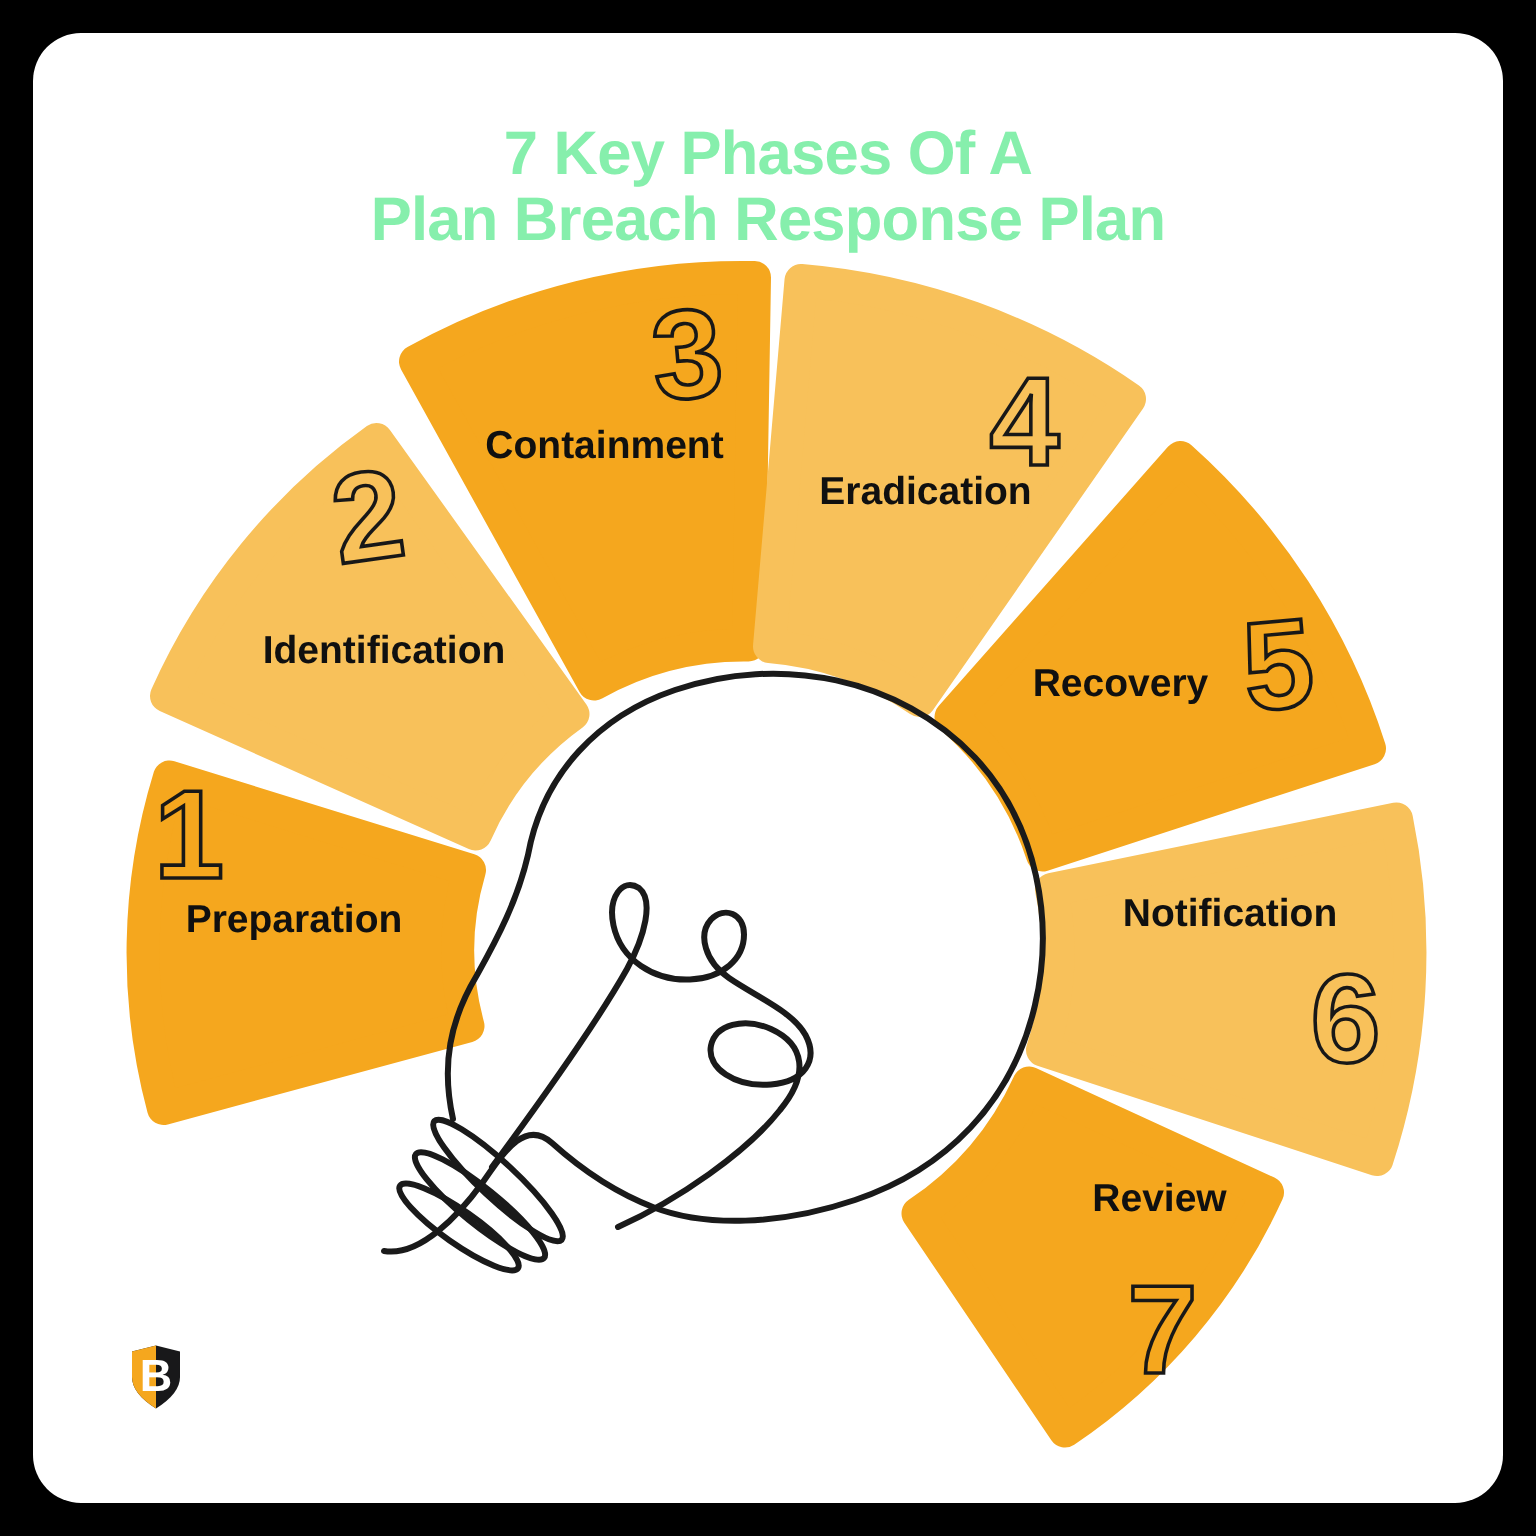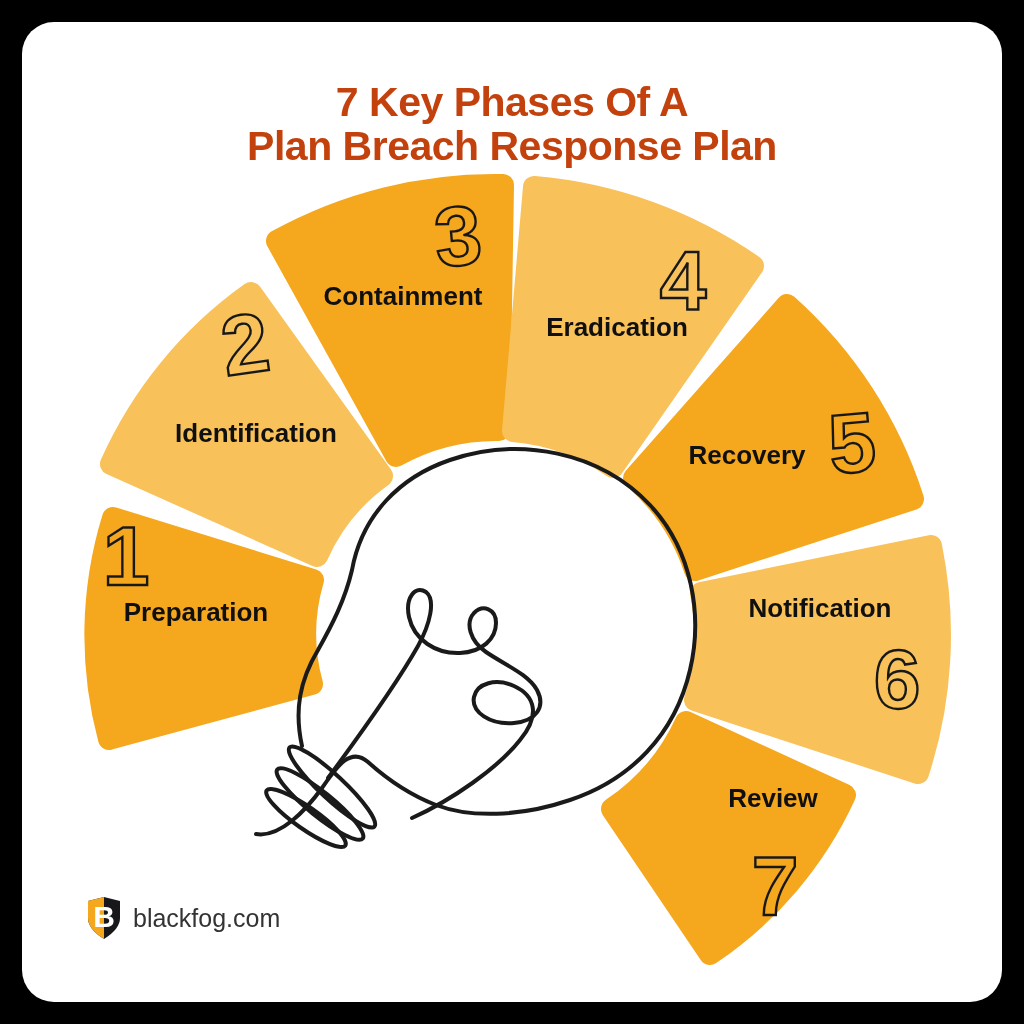--- a/index.html
+++ b/index.html
@@ -7,21 +7,21 @@
     width:1024px;height:1024px;position:relative;background:#000;
     font-family:"Liberation Sans",sans-serif;overflow:hidden;
   }
   .card{
     position:absolute;left:22px;top:22px;width:980px;height:980px;
     background:#ffffff;border-radius:32px;
   }
   .canvas{position:absolute;left:0;top:0;width:1024px;height:1024px;}
   .title{
     position:absolute;top:80px;left:0;width:1024px;text-align:center;
-    font-weight:bold;font-size:41px;line-height:1.08;color:#c2410c;
+    font-weight:bold;font-size:41px;line-height:1.08;color:#86efac;
     letter-spacing:-0.5px;
   }
   .petal{stroke-width:22px;stroke-linejoin:round;}
   .num{
     font-weight:bold;font-size:84px;fill:none;stroke:#181818;
     stroke-width:2.4px;text-anchor:middle;
   }
   .lbl{
     font-weight:bold;font-size:26px;fill:#101010;text-anchor:middle;
     letter-spacing:0px;
@@ -109,14 +109,13 @@
   <svg width="36" height="44" viewBox="0 0 36 44">
     <defs>
       <clipPath id="lh">
           <rect x="0" y="0" width="18" height="44"></rect>
         </clipPath>
     </defs>
     <path d="M18 1 L34 5 V22 Q34 33 18 43 Q2 33 2 22 V5 Z" fill="#18181a"></path>
     <path d="M18 1 L34 5 V22 Q34 33 18 43 Q2 33 2 22 V5 Z" fill="#F5A71E" clip-path="url(#lh)"></path>
     <text x="18" y="31" text-anchor="middle" font-size="30" font-weight="bold" fill="#ffffff">B</text>
   </svg>
-  <span class="site">blackfog.com</span>
 </div>
 
 </body></html>

